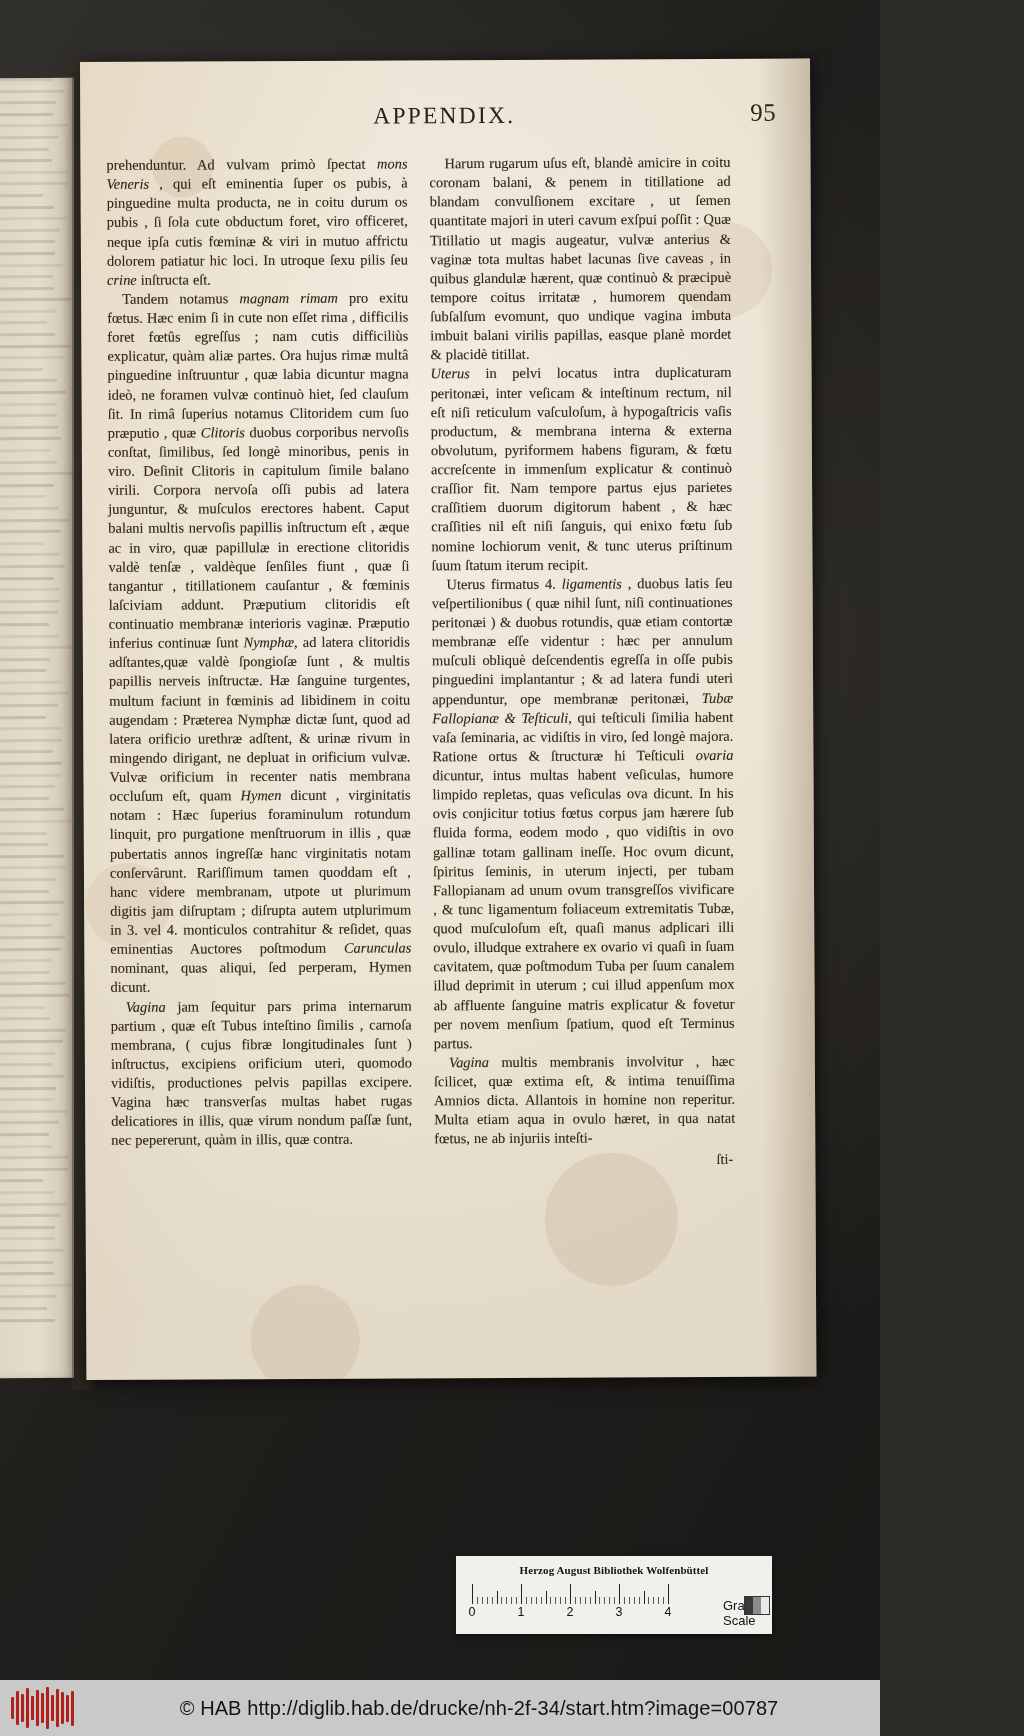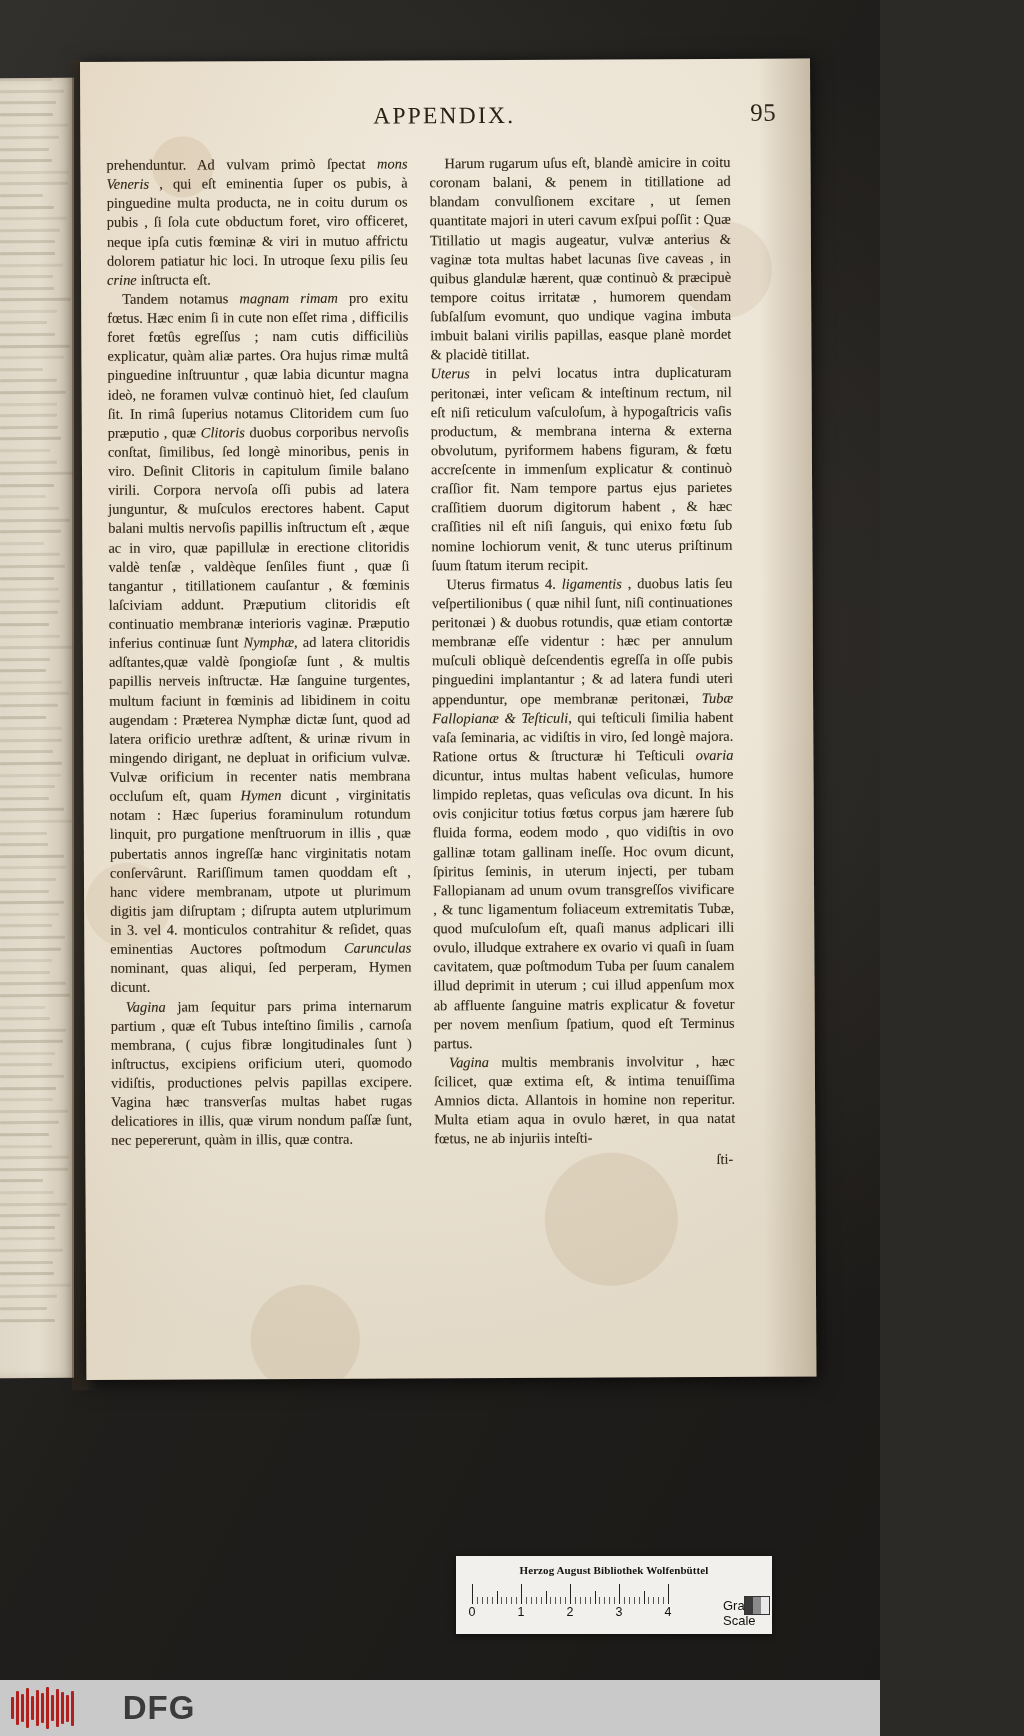--- a/index.html
+++ b/index.html
@@ -327,15 +327,16 @@
         <i style="height: 24px; background: rgb(178, 32, 29);"></i>
         <i style="height: 36px; background: rgb(178, 32, 29);"></i>
         <i style="height: 30px; background: rgb(178, 32, 29);"></i>
         <i style="height: 42px; background: rgb(178, 32, 29);"></i>
         <i style="height: 26px; background: rgb(178, 32, 29);"></i>
         <i style="height: 38px; background: rgb(178, 32, 29);"></i>
         <i style="height: 32px; background: rgb(178, 32, 29);"></i>
         <i style="height: 27px; background: rgb(178, 32, 29);"></i>
         <i style="height: 35px; background: rgb(178, 32, 29);"></i>
       </div>
+    <div id="bannertext">© HAB http://diglib.hab.de/drucke/nh-2f-34/start.htm?image=00787</div>
     <div id="dfg">DFG</div>
   </div>
 </div>
 
 </body></html>

